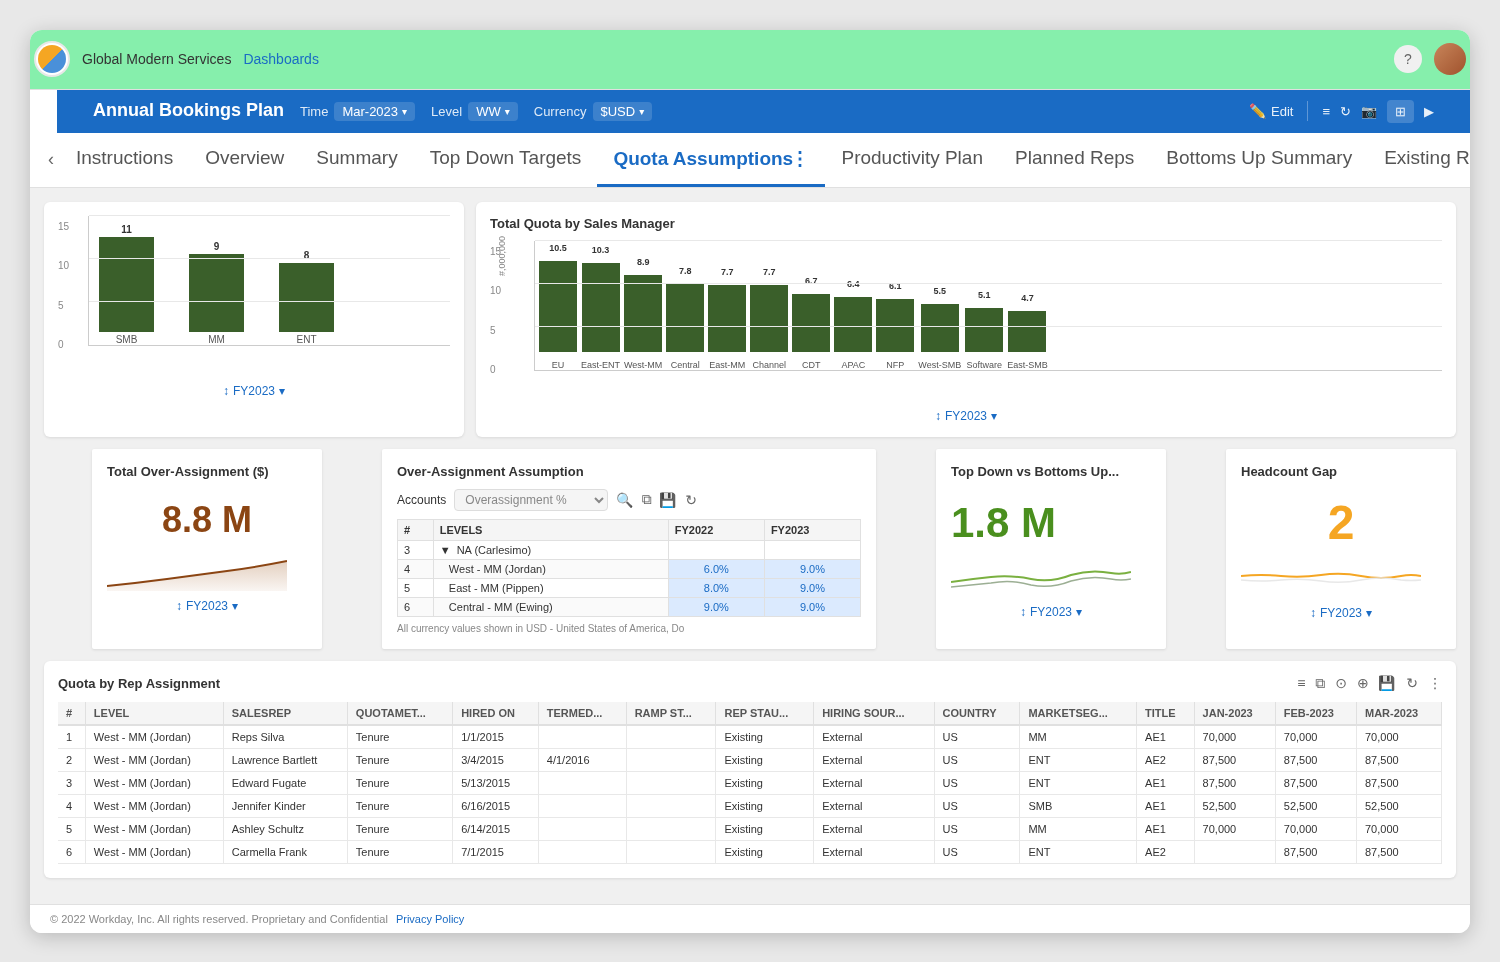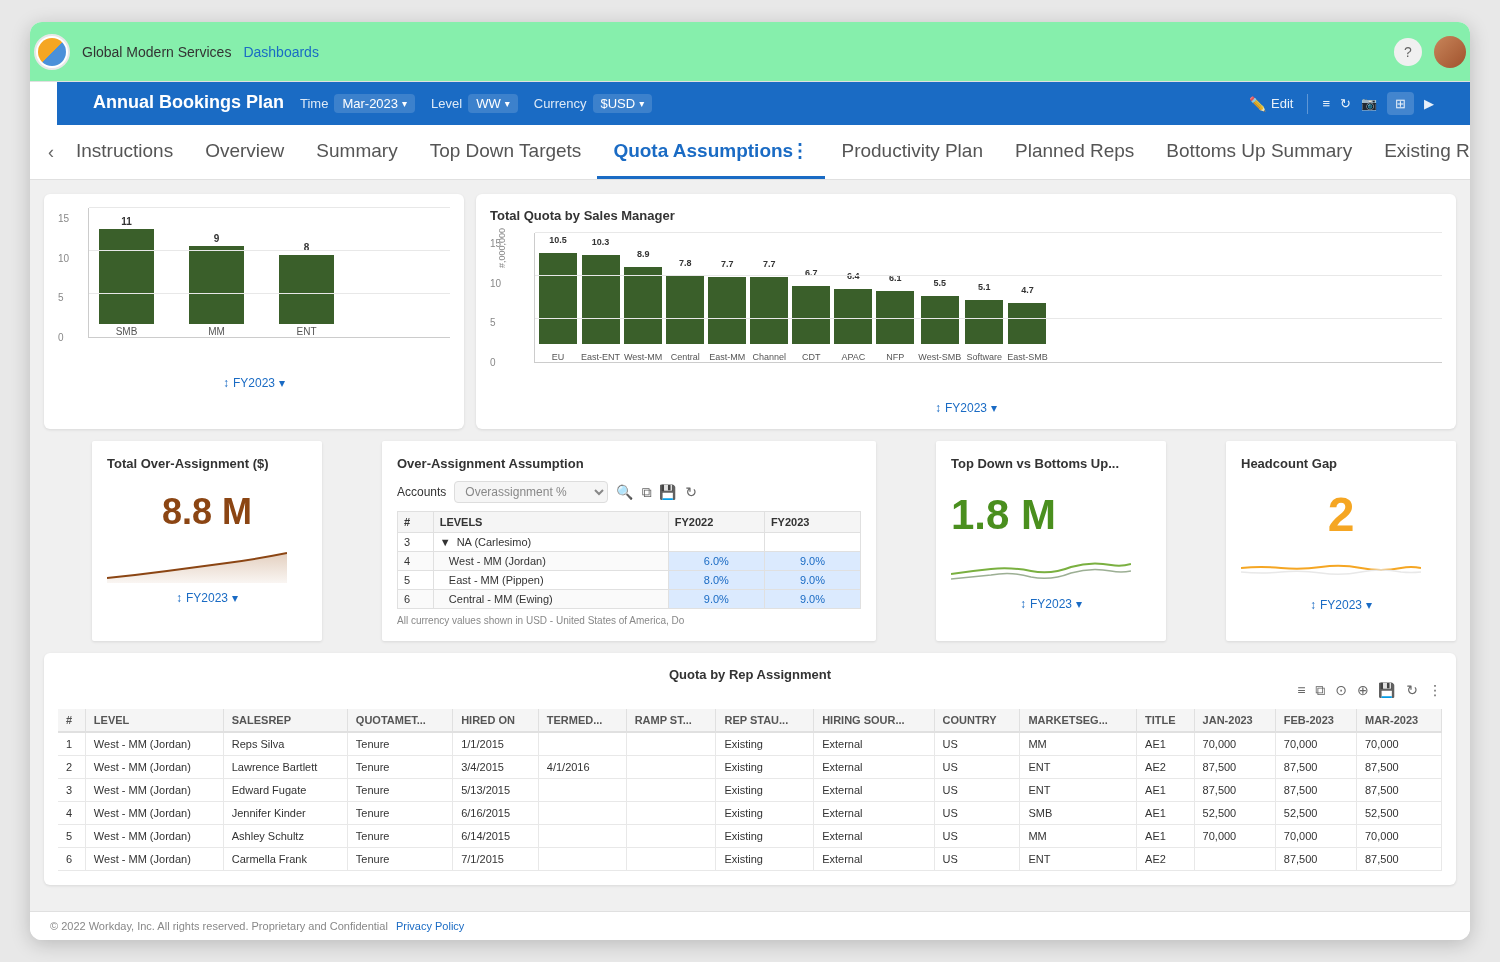--- a/index.html
+++ b/index.html
@@ -75,21 +75,21 @@
     .oa-icon { color: #666; font-size: 14px; cursor: pointer; }
     .oa-table { width: 100%; border-collapse: collapse; font-size: 11px; }
     .oa-table th { background: #f5f5f5; border: 1px solid #e0e0e0; padding: 4px 6px; text-align: left; font-weight: 600; color: #333; }
     .oa-table td { border: 1px solid #e0e0e0; padding: 3px 6px; color: #333; }
     .oa-table tr:nth-child(even) td { background: #fafafa; }
     .oa-table .highlight { background: #dbeafe !important; color: #1a6bc4; text-align: center; }
     .oa-footer { font-size: 10px; color: #888; margin-top: 6px; }
 
     
     .quota-table-card { background: #fff; border-radius: 6px; padding: 14px; box-shadow: 0 1px 3px rgba(0,0,0,0.1); margin-bottom: 12px; }
-    .quota-table-header { display: flex; align-items: center; margin-bottom: 10px; flex-direction: column; }
+    .quota-table-header { display: flex; align-items: center; margin-bottom: 10px; }
     .quota-table-title { font-size: 13px; font-weight: 600; color: #333; }
     .quota-table-actions { margin-left: auto; display: flex; gap: 10px; color: #666; font-size: 14px; }
     .qt { width: 100%; border-collapse: collapse; font-size: 11px; }
     .qt th { background: #f5f5f5; border-bottom: 2px solid #e0e0e0; border-right: 1px solid #e0e0e0; padding: 5px 8px; text-align: left; font-weight: 600; color: #555; white-space: nowrap; }
     .qt td { border-bottom: 1px solid #e8e8e8; border-right: 1px solid #e8e8e8; padding: 5px 8px; color: #333; white-space: nowrap; }
 
     
     .app-footer { background: #fff; padding: 8px 20px; border-top: 1px solid #e0e0e0; display: flex; align-items: center; gap: 8px; font-size: 11px; color: #888; }
     .footer-link { color: #1a6bc4; text-decoration: none; }
 

